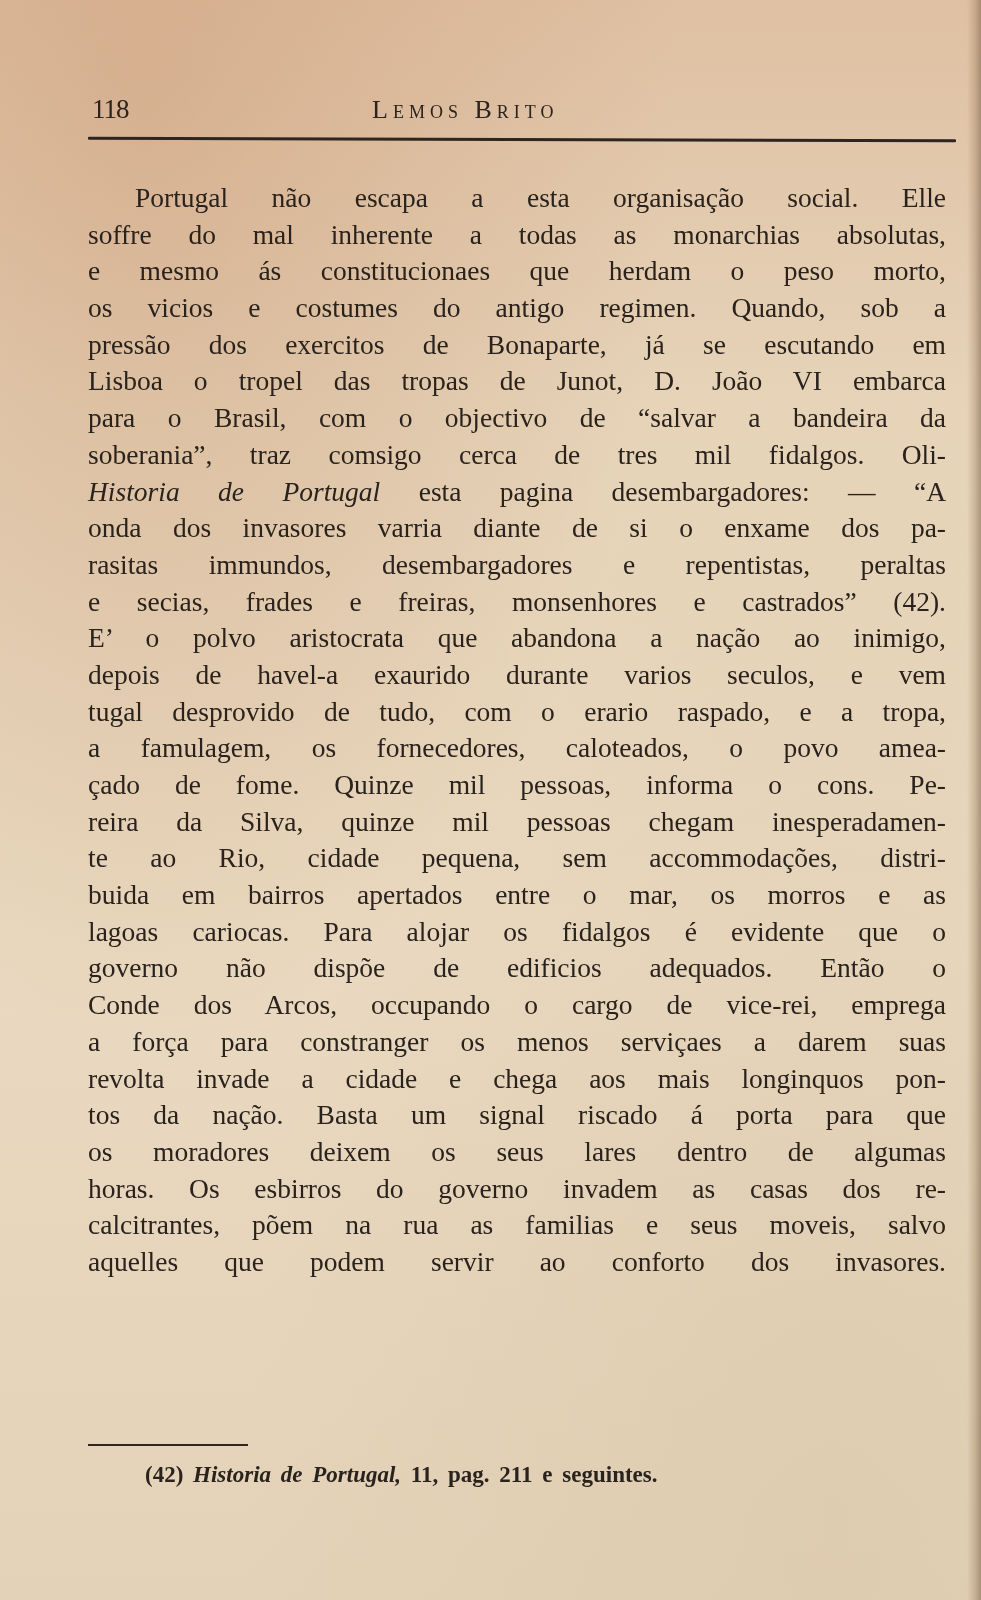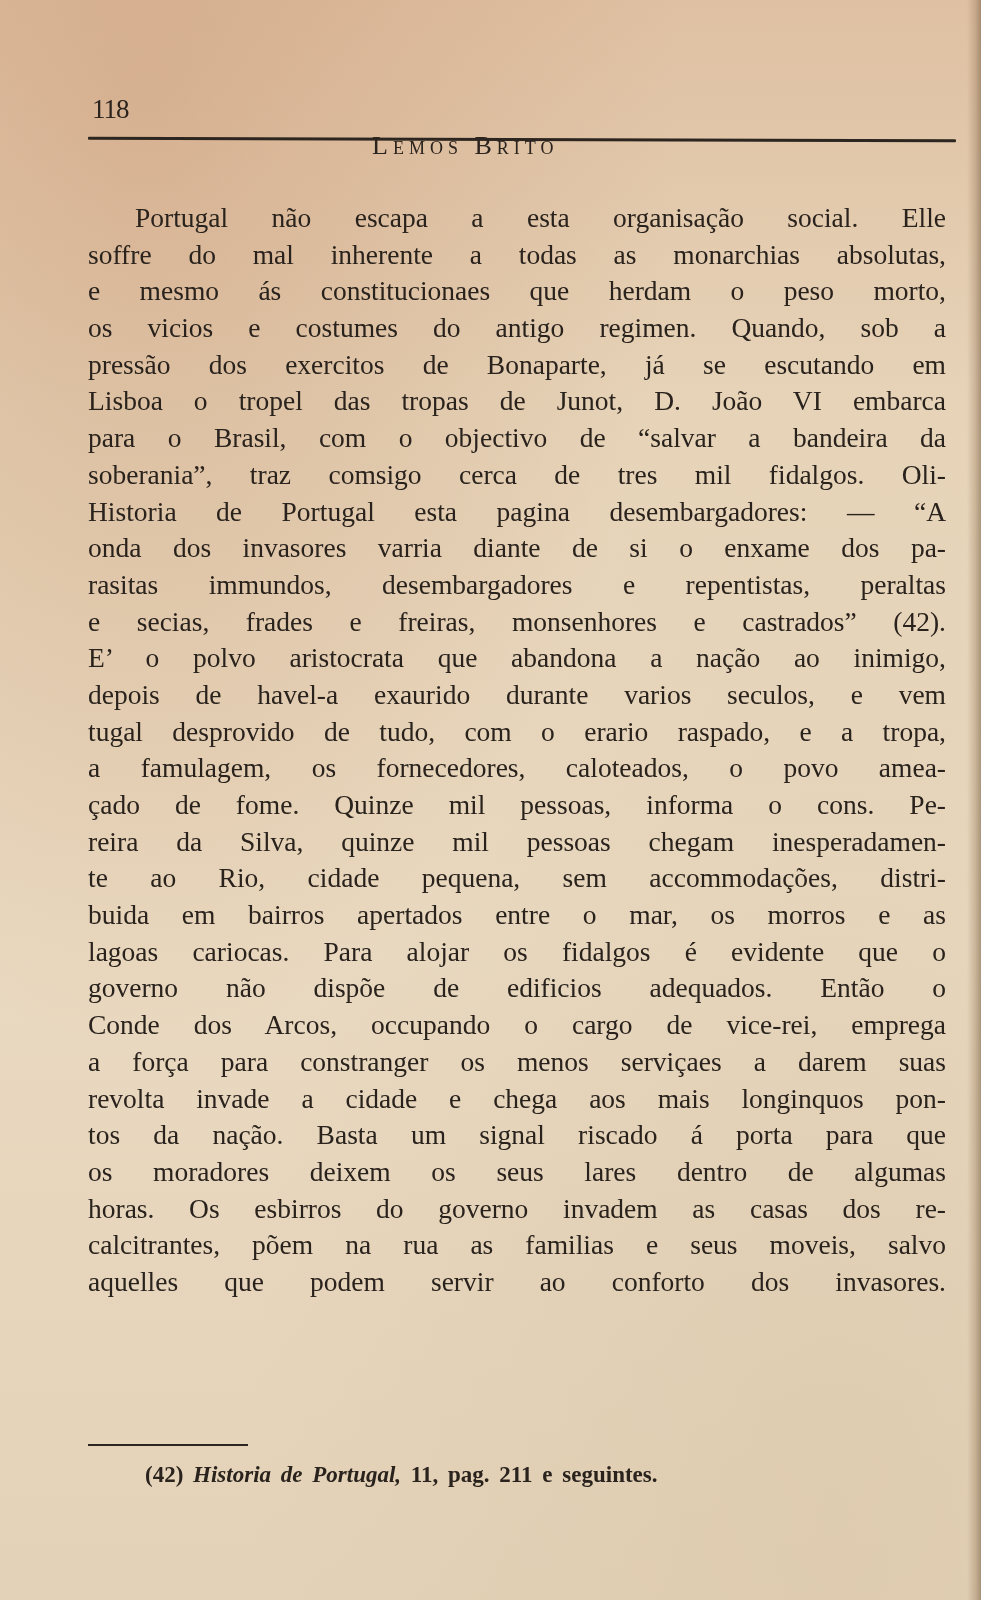--- a/index.html
+++ b/index.html
@@ -45,21 +45,20 @@
   }
   .running-title {
     position: absolute;
     left: 280px;
     top: 1px;
     font-family: "Liberation Serif", serif;
     font-size: 26px;
     font-variant: small-caps;
     letter-spacing: 5px;
     color: #2b231d;
-    margin-top: 36px;
   }
   .head-rule {
     position: absolute;
     left: 88px;
     top: 138px;
     width: 868px;
     height: 3px;
     background: #2d251f;
     border-radius: 1px;
     transform: rotate(0.15deg);
@@ -75,26 +74,26 @@
     font-size: 27.5px;
     line-height: 36.7px;
     height: 36.7px;
     white-space: nowrap;
     text-align: justify;
     text-align-last: justify;
     color: #2a231d;
   }
   .line.indent {
     padding-left: 47px;
-    margin-top: 20px;
   }
   .line.last {
     text-align-last: justify;
   }
   .italic {
+    font-style: italic;
   }
   .footnote-rule {
     position: absolute;
     left: 88px;
     top: 1444px;
     width: 160px;
     height: 2px;
     background: #2d251f;
   }
   .footnote {

